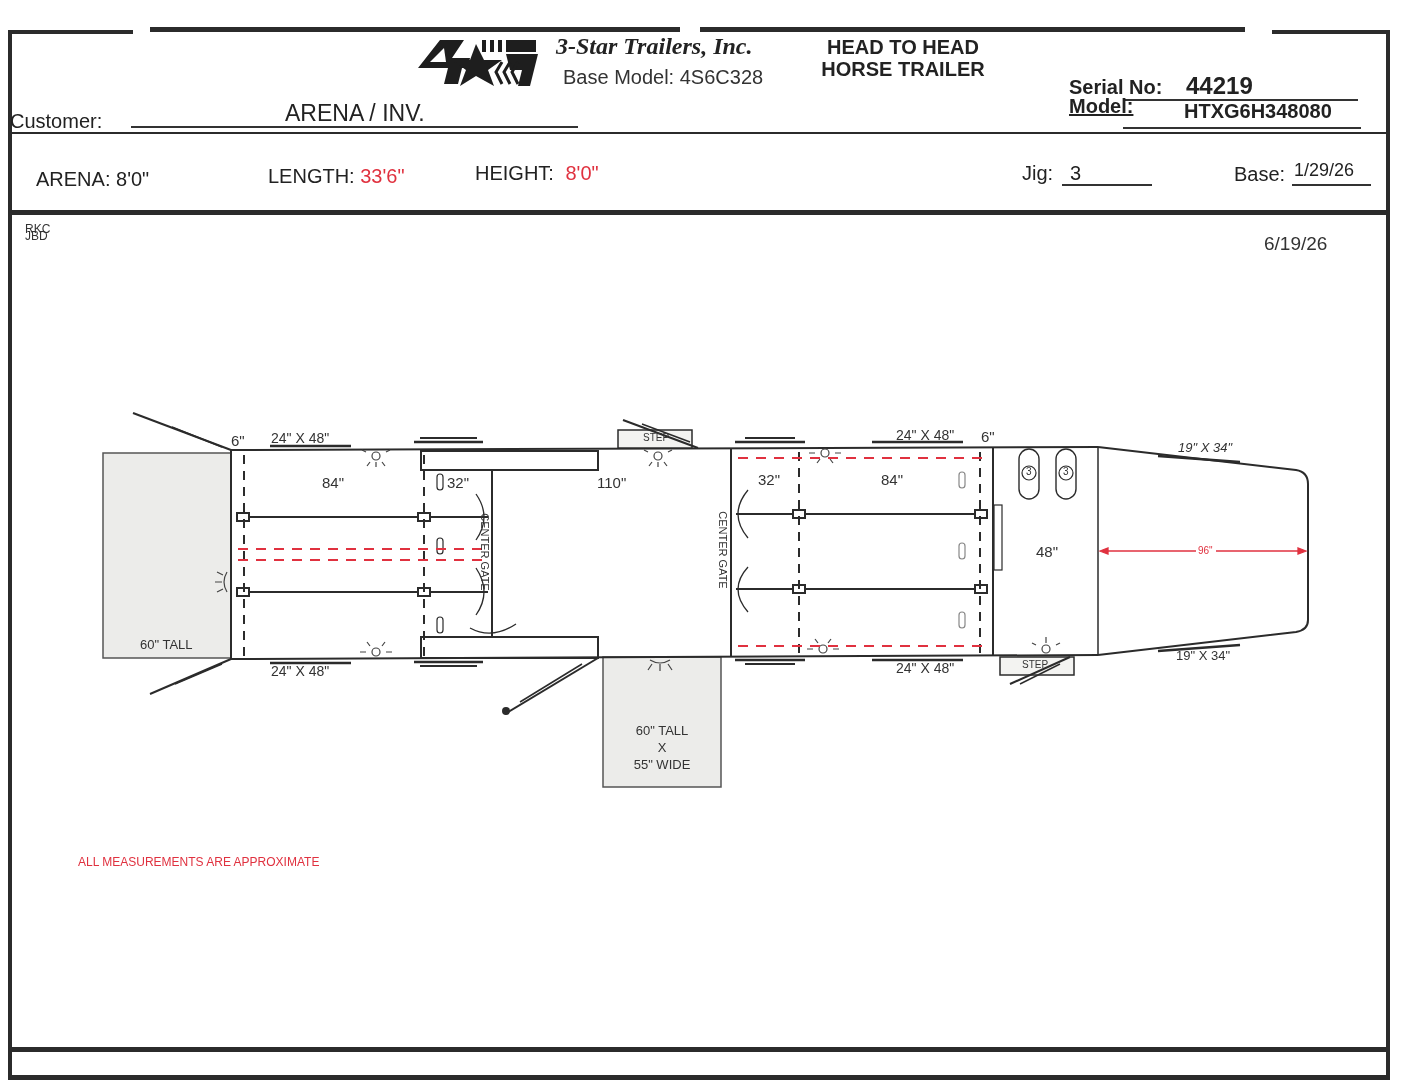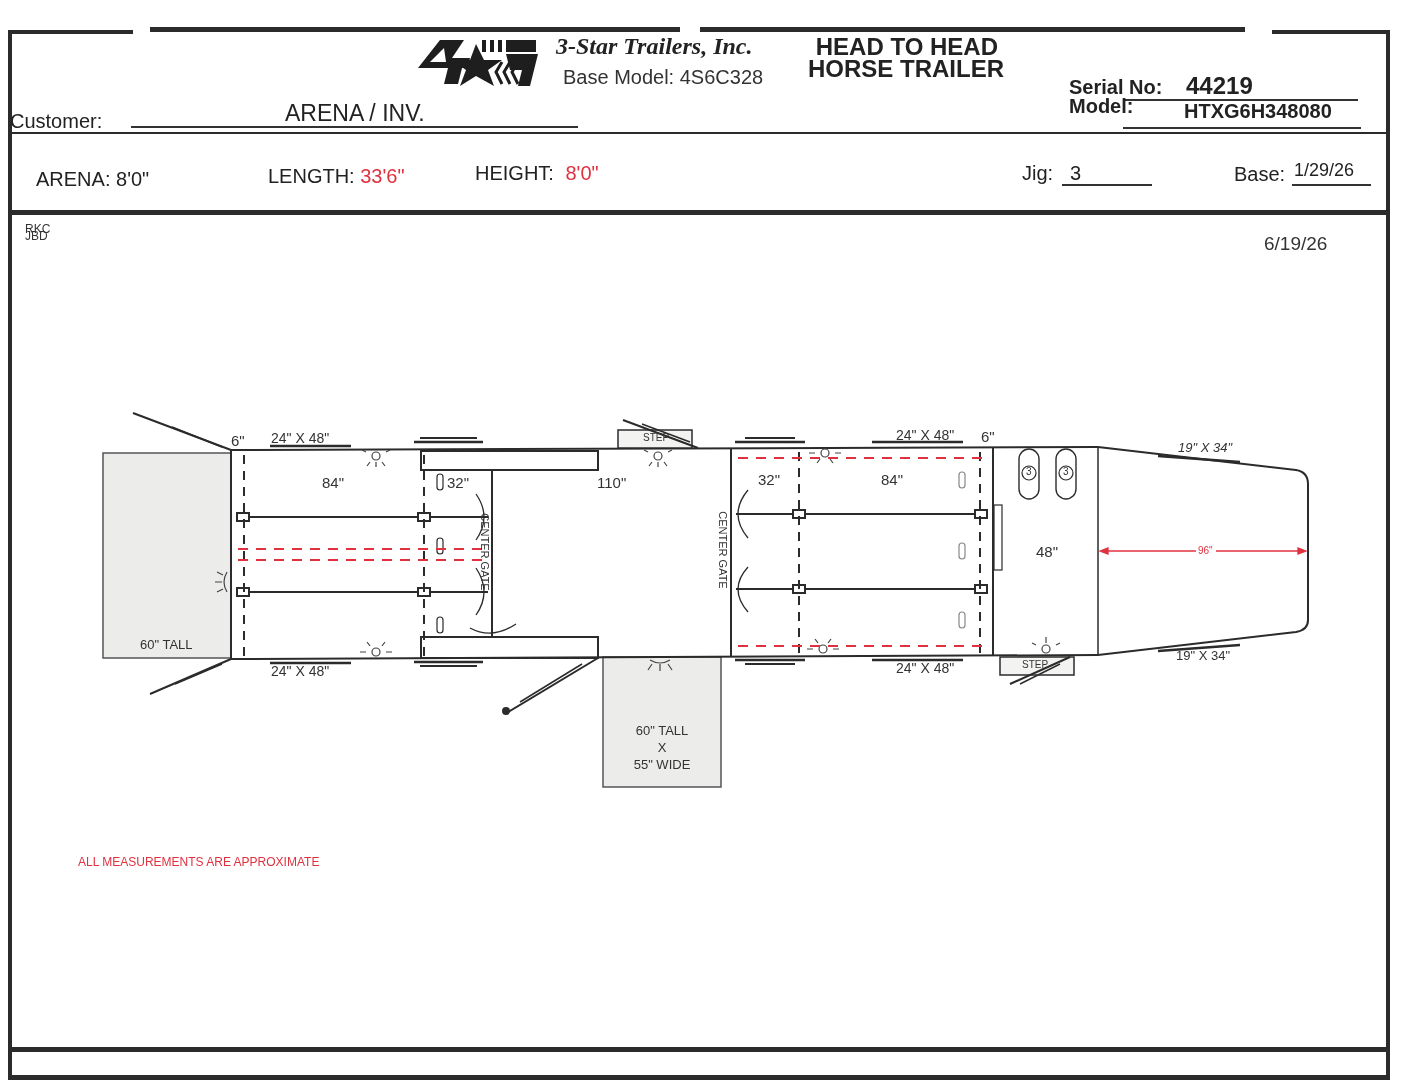--- a/index.html
+++ b/index.html
@@ -3,21 +3,21 @@
   <meta charset="utf-8">
   <style>
     html, body { margin: 0; padding: 0; background: #ffffff; }
     body { width: 1404px; height: 1080px; position: relative; overflow: hidden; font-family: "Liberation Sans", sans-serif; color: #1f1f1f; }
     .rule { position: absolute; background: #2b2b2b; }
     .abs { position: absolute; white-space: nowrap; }
     .lbl { font-size: 20px; color: #222; }
     .red { color: #e0313f; }
     .brand { font-family: "Liberation Serif", serif; font-style: italic; font-weight: bold; font-size: 24px; color: #222; }
     .base { font-size: 20px; color: #333; text-align: right; }
-    .title { font-weight: bold; font-size: 24px; line-height: 22px; color: #222; text-align: right; }
+    .title { font-weight: bold; font-size: 20px; line-height: 22px; color: #222; text-align: center; }
     .bold { font-weight: bold; margin-left: 47px; }
     .uline { position: absolute; height: 2px; background: #333; }
     .small { font-size: 13px; color: #333; }
     svg { position: absolute; left: 0; top: 0; }
   </style>
 </head>
 <body>
 
 <div class="rule" style="left:8px; top:30px; width:125px; height:4px;"></div>
 <div class="rule" style="left:150px; top:27px; width:530px; height:5px;"></div>
@@ -53,21 +53,21 @@
   <div>HORSE TRAILER</div>
 </div>
 
 <div class="abs lbl" style="left:10px; top:110px;">Customer:</div>
 <div class="abs" style="left:285px; top:100px; font-size:23px; color:#222;">ARENA / INV.</div>
 <div class="uline" style="left:131px; top:126px; width:447px;"></div>
 
 <div class="abs lbl bold" style="left:1022px; top:76px;">Serial No:</div>
 <div class="abs bold" style="left:1139px; top:72px; font-size:24px; color:#222;text-align:center;">44219</div>
 <div class="uline" style="left:1125px; top:99px; width:233px;"></div>
-<div class="abs lbl bold" style="left:1022px; top:95px;">Model:</div>
+<div class="abs lbl bold" style="left:1022px; top:95px;text-decoration:underline;">Model:</div>
 <div class="abs bold" style="left:1137px; top:100px; font-size:20px; color:#222;">HTXG6H348080</div>
 <div class="uline" style="left:1123px; top:127px; width:238px;"></div>
 
 <div class="abs lbl" style="left:36px; top:168px;">
   <span>ARENA:</span>
   <span>8'0"</span>
 </div>
 <div class="abs lbl" style="left:268px; top:165px;">
   <span>LENGTH:</span>
   <span class="red">33'6"</span>

